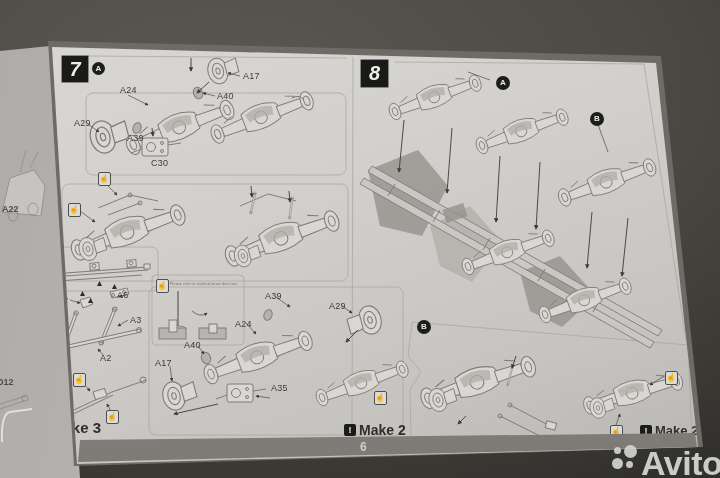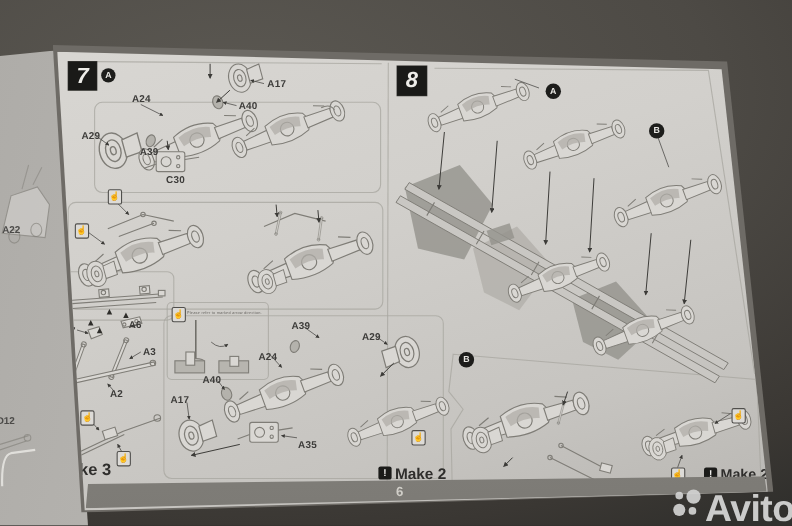--- a/index.html
+++ b/index.html
@@ -12,21 +12,21 @@
      clip-path:polygon(0px 51px, 50px 46px, 80px 478px, 0px 478px);
      background:linear-gradient(100deg,#aeaca8 0%,#bcbab6 55%,#a09e9a 92%,#8b8985 100%);}
   
   #page-stack{position:absolute;inset:0;
      clip-path:polygon(48px 41px, 661px 56px, 703px 447px, 74px 466px);
      background:#6e6b66;filter:drop-shadow(0 5px 7px rgba(0,0,0,.45));}
   
   #page{position:absolute;inset:0;
      clip-path:polygon(52px 47px, 656px 63px, 698px 447px, 77px 464px);
      background:linear-gradient(163deg,#dad8d4 0%,#d2d0cc 40%,#c6c4c0 75%,#b7b5b1 100%);}
-  .plabel{position:absolute;font-weight:bold;font-size:9px;line-height:9px;color:#3d3c3a;letter-spacing:.2px;}
+  .plabel{position:absolute;font-weight:normal;font-size:9px;line-height:9px;color:#3d3c3a;letter-spacing:.2px;}
   .lp-label{position:absolute;font-weight:bold;font-size:9px;color:#4c4b49;}
   .stepbox{position:absolute;background:#1a1a18;color:#eeede9;text-align:center;
            font-style:italic;font-weight:bold;box-shadow:0 0 0 .5px #3a3936;}
   .circlem{position:absolute;width:13px;height:13px;border-radius:50%;background:#1d1d1b;color:#e9e8e4;
            font-size:8px;font-weight:bold;line-height:13px;text-align:center;}
   .make{position:absolute;display:flex;align-items:center;gap:3px;}
   .make .badge{display:inline-block;background:#1b1b19;color:#f0efec;border-radius:2px;
                text-align:center;font-weight:bold;}
   .badge.b13{width:13px;height:13px;font-size:10px;line-height:13px;}
   .badge.b12{width:12px;height:12px;font-size:9px;line-height:12px;}
@@ -284,21 +284,21 @@
     <span class="plabel" style="left:117px;top:291px">A6</span>
     <span class="plabel" style="left:130px;top:316px">A3</span>
     <span class="plabel" style="left:48px;top:334px">A3</span>
     <span class="plabel" style="left:100px;top:354px">A2</span>
 
     <span class="plabel" style="left:265px;top:292px">A39</span>
     <span class="plabel" style="left:329px;top:302px">A29</span>
     <span class="plabel" style="left:235px;top:320px">A24</span>
     <span class="plabel" style="left:184px;top:341px">A40</span>
     <span class="plabel" style="left:155px;top:359px">A17</span>
-    <span class="plabel" style="left:271px;top:400px">A35</span>
+    <span class="plabel" style="left:271px;top:384px">A35</span>
 
     <div class="hand" style="left:98px;top:172px">☝</div>
     <div class="hand" style="left:68px;top:203px">☝</div>
     <div class="hand" style="left:73px;top:373px">☝</div>
     <div class="hand" style="left:106px;top:410px">☝</div>
     <div class="hand" style="left:156px;top:279px">☝</div>
     <div class="hand" style="left:374px;top:391px">☝</div>
     <div class="hand" style="left:665px;top:371px">☝</div>
     <div class="hand" style="left:610px;top:425px">☝</div>
 

